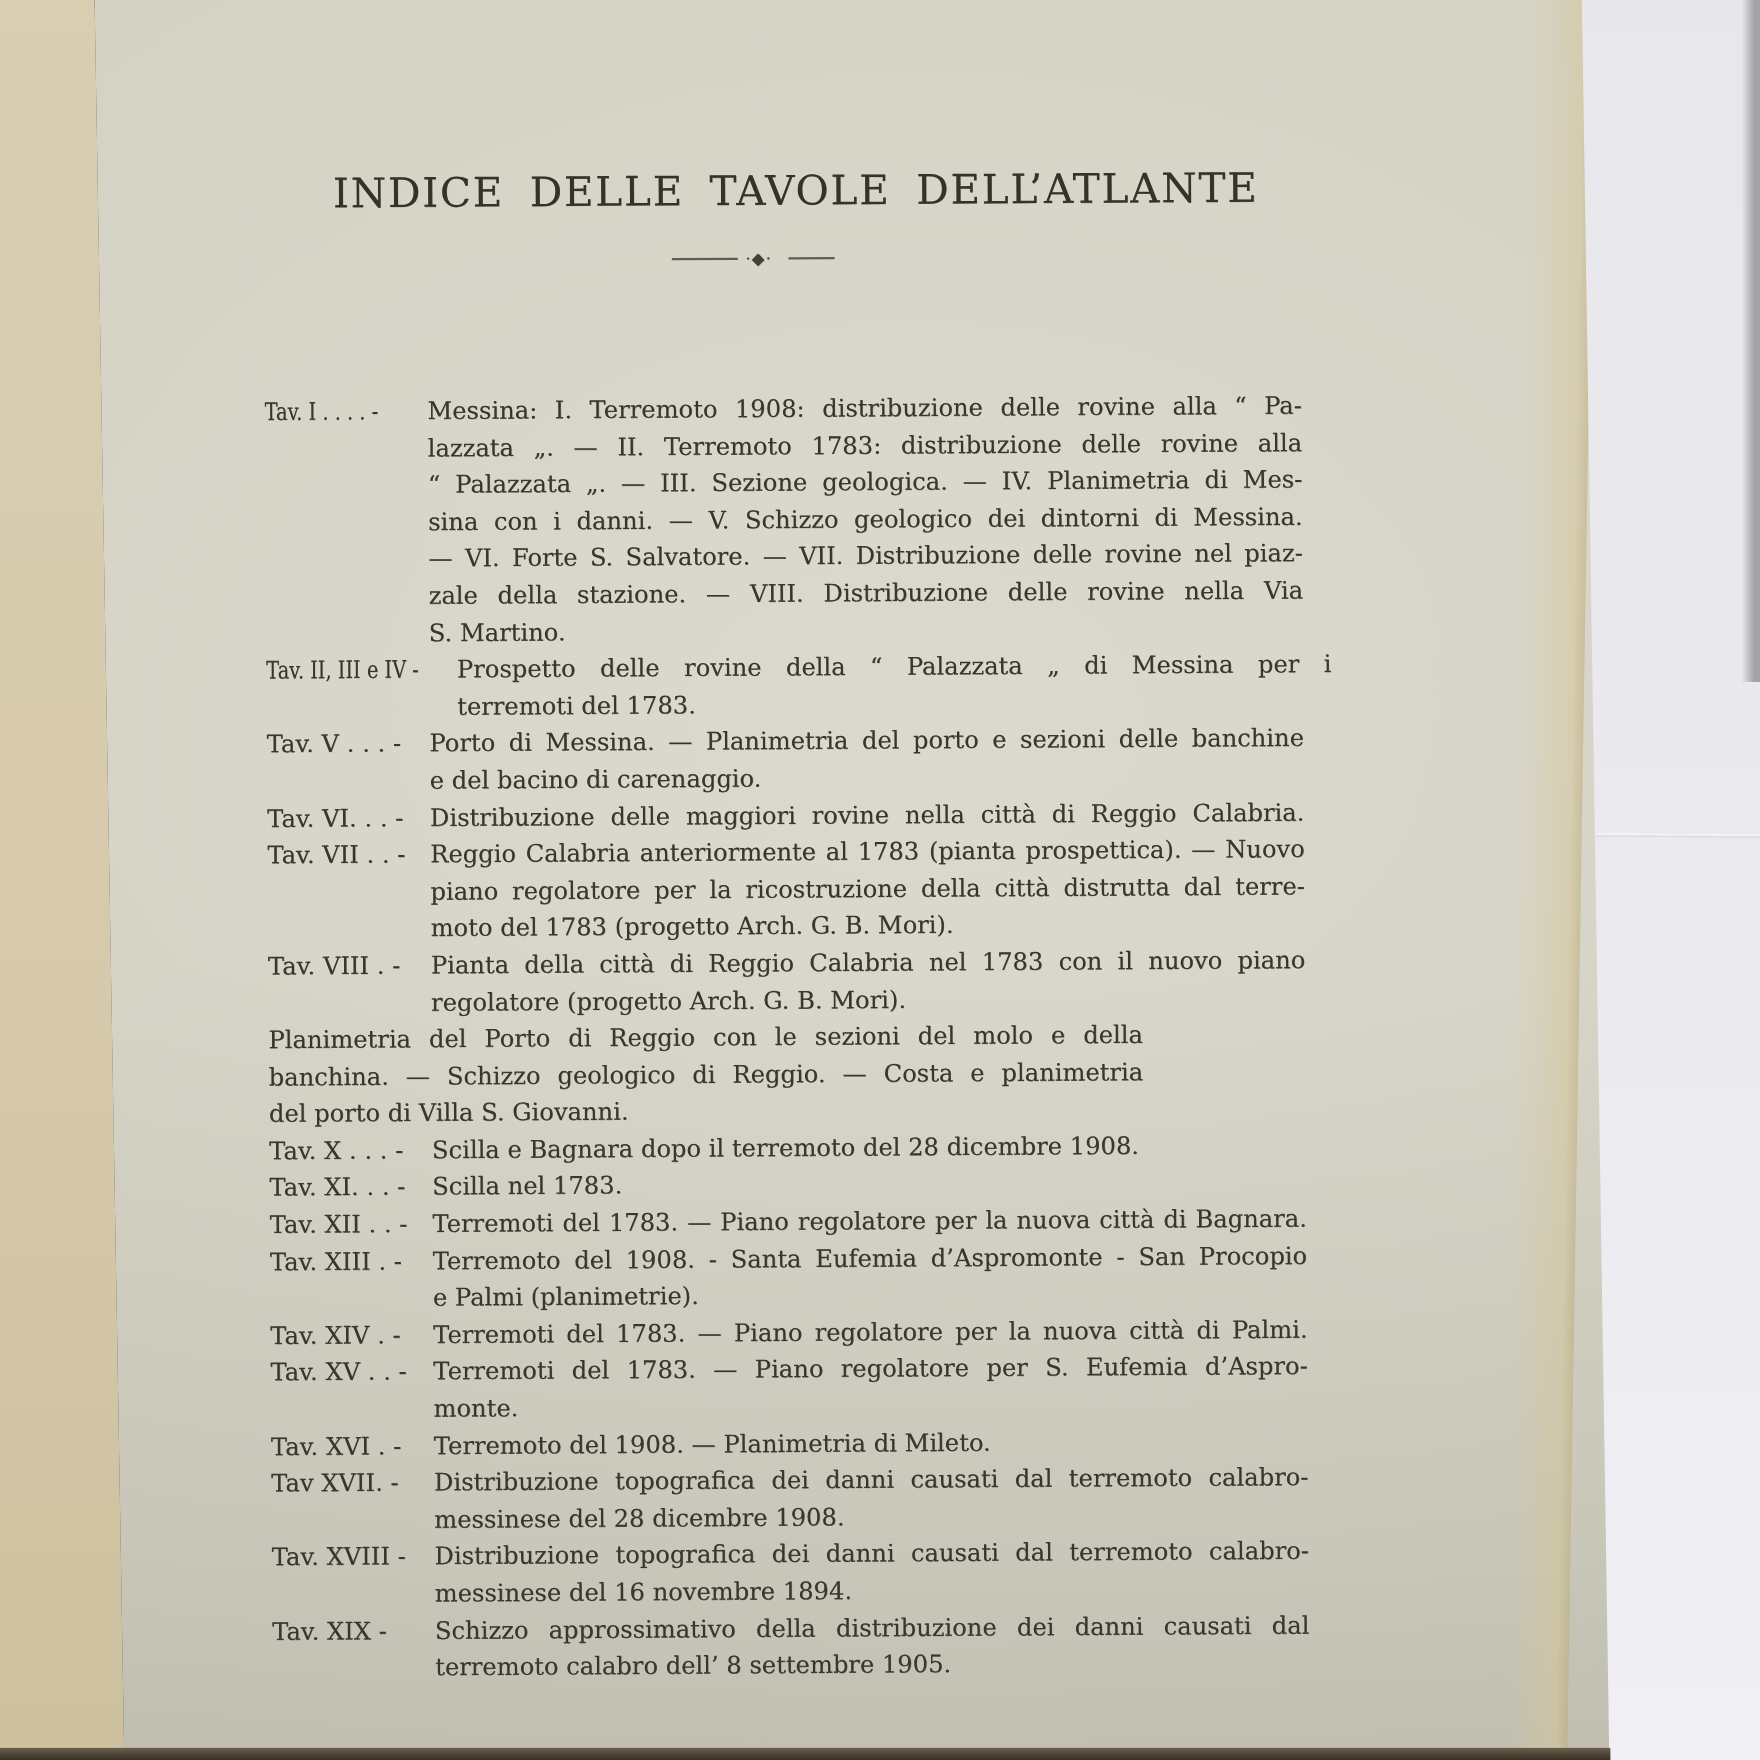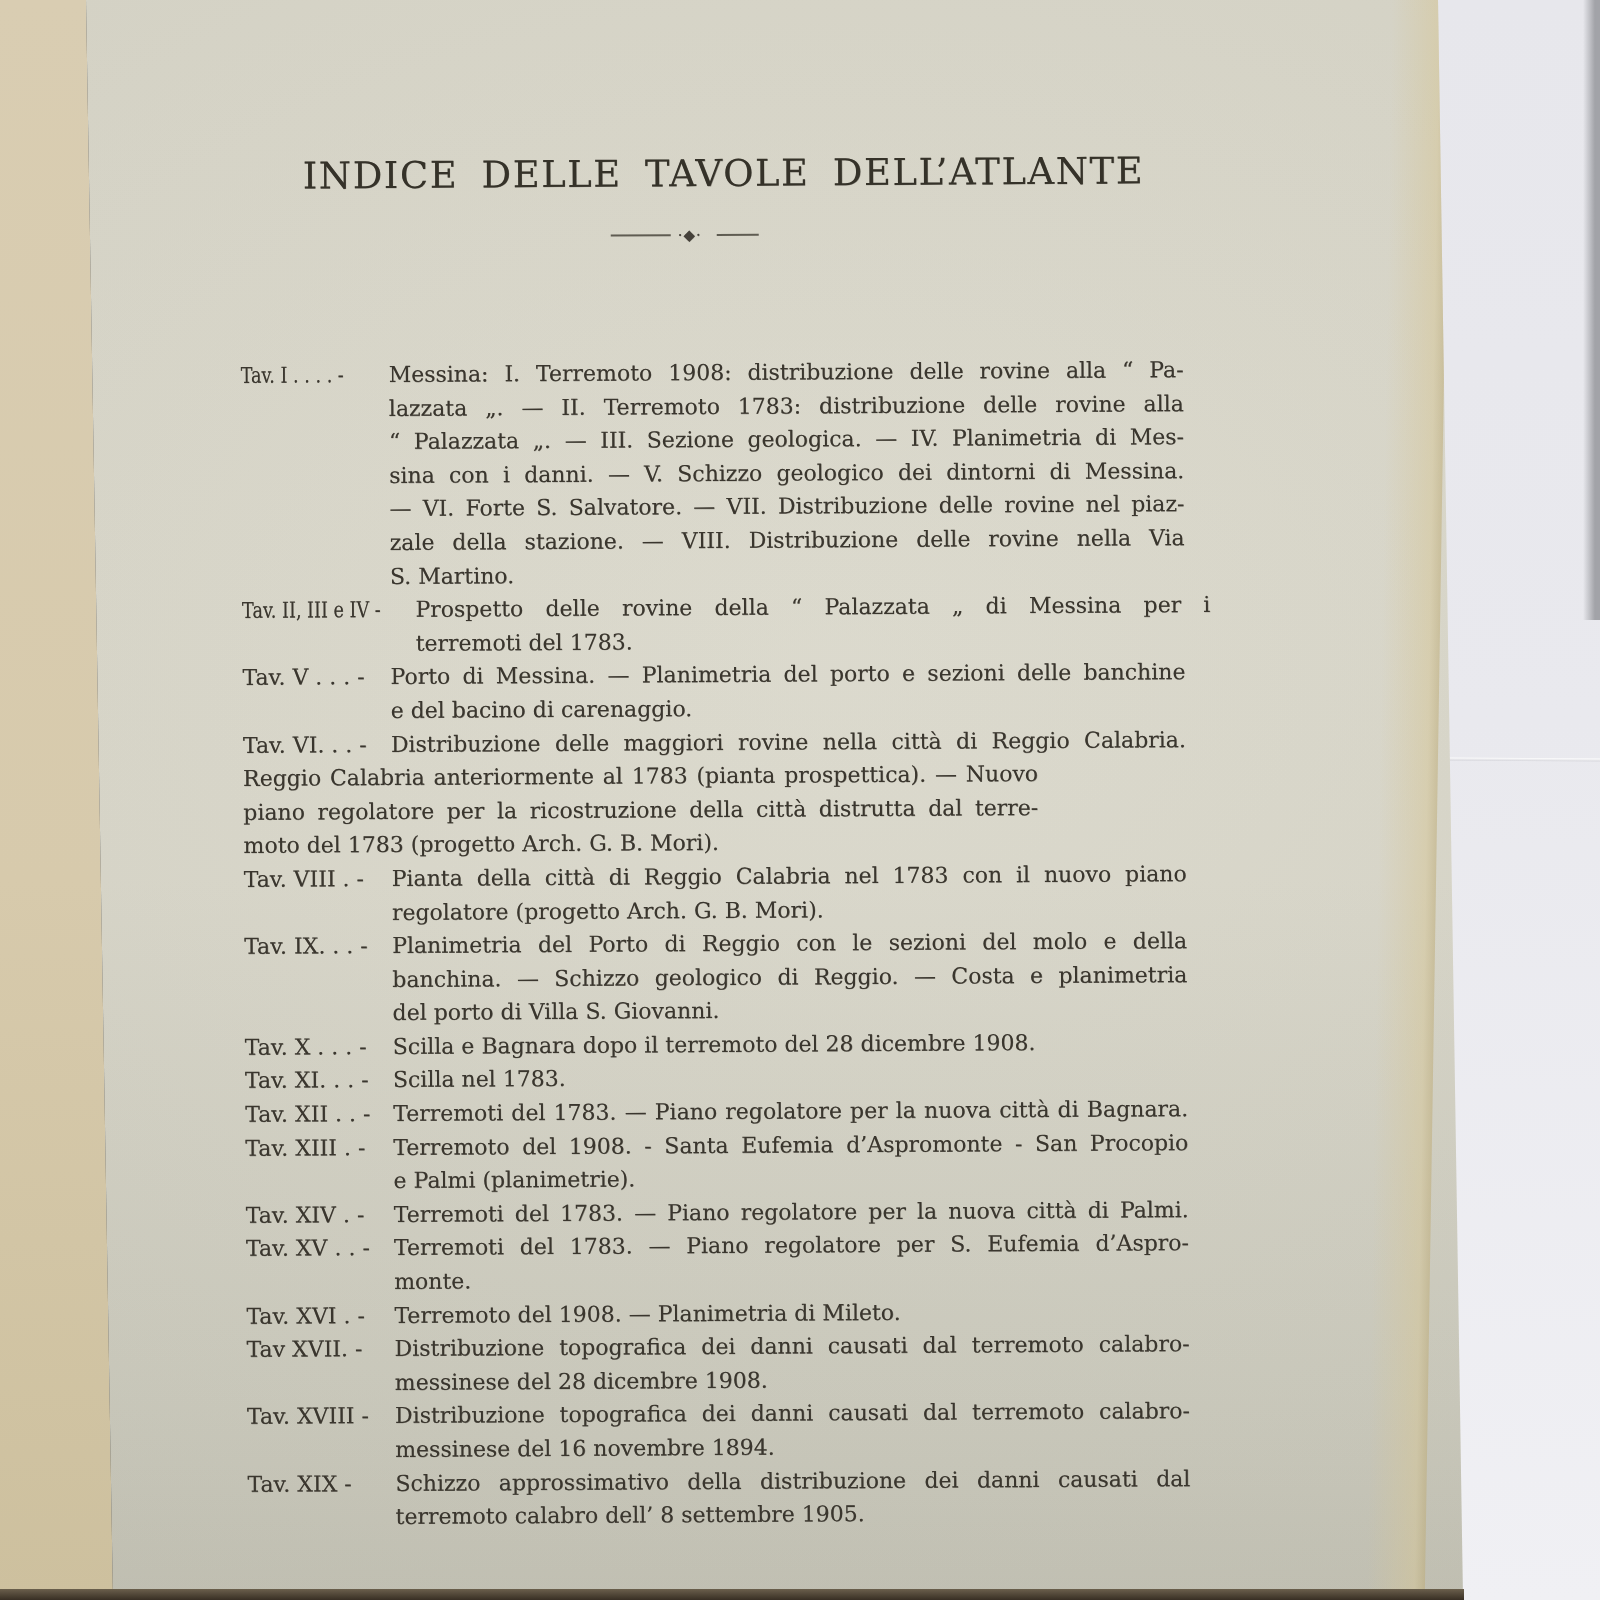--- a/index.html
+++ b/index.html
@@ -136,35 +136,35 @@
               <div class="line short">e del bacino di carenaggio.</div>
             </div>
           </div>
           <div class="row">
             <div class="lab">Tav. VI. . . -</div>
             <div class="lines">
               <div class="line">Distribuzione delle maggiori rovine nella città di Reggio Calabria.</div>
             </div>
           </div>
           <div class="row">
+            <div class="lab">Tav. VII . . -</div>
             <div class="lines">
               <div class="line">Reggio Calabria anteriormente al 1783 (pianta prospettica). — Nuovo</div>
               <div class="line">piano regolatore per la ricostruzione della città distrutta dal terre-</div>
               <div class="line short">moto del 1783 (progetto Arch. G. B. Mori).</div>
             </div>
           </div>
           <div class="row">
             <div class="lab">Tav. VIII . -</div>
             <div class="lines">
               <div class="line">Pianta della città di Reggio Calabria nel 1783 con il nuovo piano</div>
               <div class="line short">regolatore (progetto Arch. G. B. Mori).</div>
             </div>
           </div>
           <div class="row">
-            <div class="lab">Tav. IX. . . -</div>
             <div class="lines">
               <div class="line">Planimetria del Porto di Reggio con le sezioni del molo e della</div>
               <div class="line">banchina. — Schizzo geologico di Reggio. — Costa e planimetria</div>
               <div class="line short">del porto di Villa S. Giovanni.</div>
             </div>
           </div>
           <div class="row">
             <div class="lab">Tav. X . . . -</div>
             <div class="lines">
               <div class="line short">Scilla e Bagnara dopo il terremoto del 28 dicembre 1908.</div>

